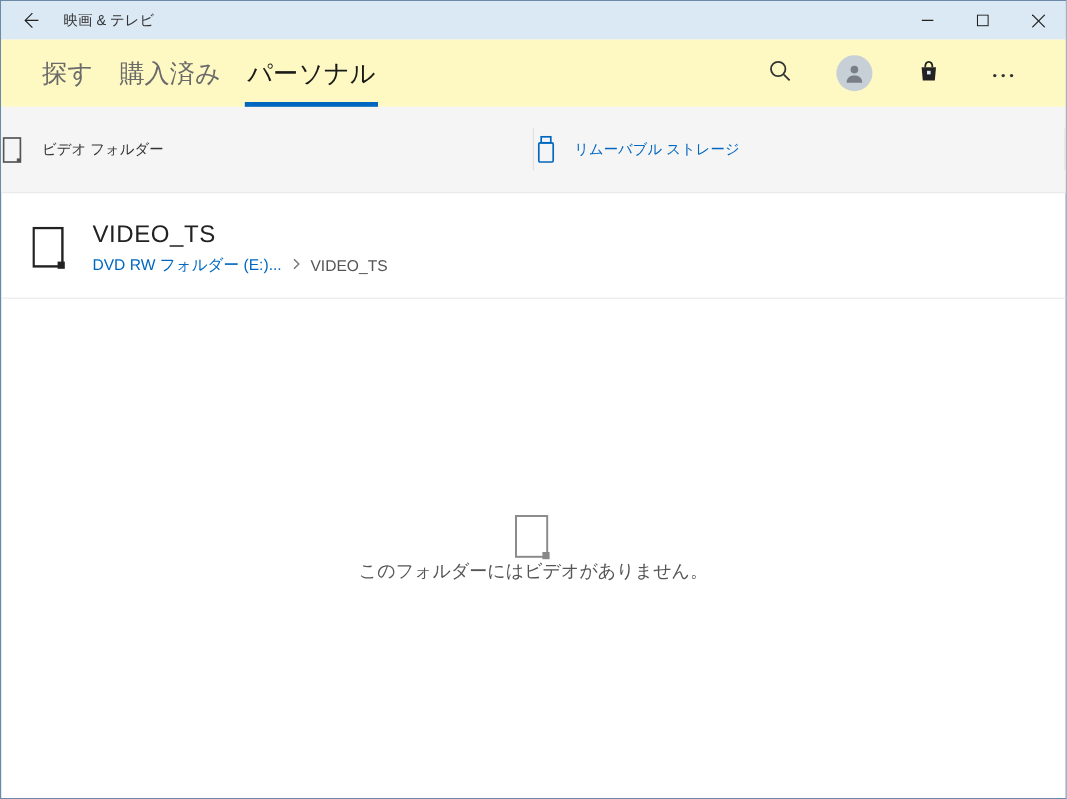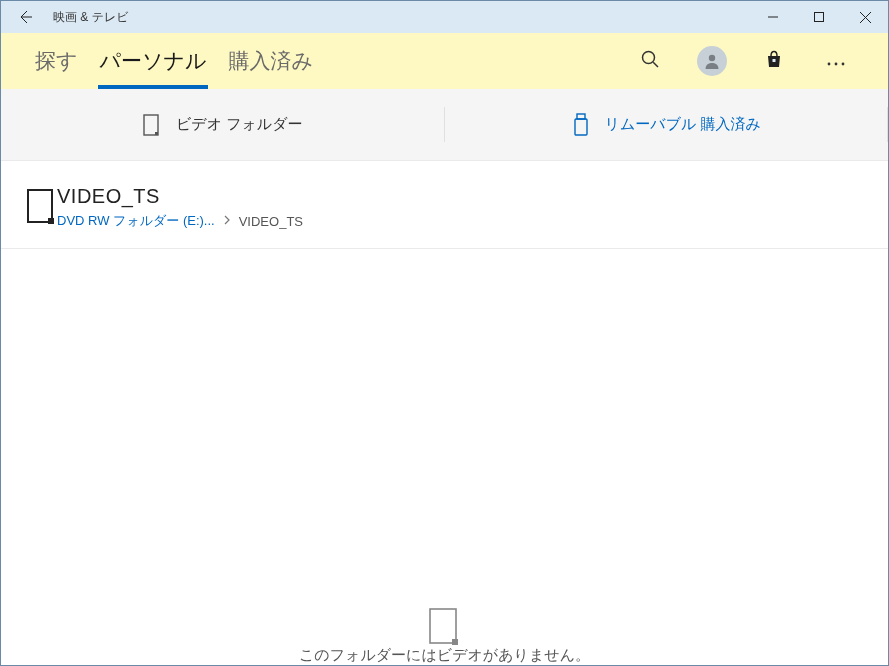--- a/index.html
+++ b/index.html
@@ -21,37 +21,37 @@
     .nav-tab { font-size: 21px; color: #6a6a6a; padding: 0 2px; height: 100%; display: flex; align-items: center; position: relative; cursor: pointer; }
     .nav-tab.active { color: #1a1a1a; }
     .nav-tab.active::after { content: ""; position: absolute; left: 0; right: 0; bottom: 0; height: 4px; background: #0067c0; }
     .nav-spacer { flex: 1; }
     .nav-actions { display: flex; align-items: center; gap: 22px; }
     .nav-action { width: 40px; height: 40px; display: flex; align-items: center; justify-content: center; color: #3a3a3a; cursor: pointer; }
     .avatar-circle { width: 30px; height: 30px; border-radius: 50%; background: #c7d0d6; display: flex; align-items: center; justify-content: center; }
 
     
     .sub-tabs { height: 72px; background: #f5f5f5; display: flex; border-bottom: 1px solid #eaeaea; }
-    .sub-tab { flex: 1; display: flex; align-items: center; justify-content: center; gap: 14px; font-size: 15px; color: #333; cursor: pointer; position: relative; }
+    .sub-tab { flex: 1; display: flex; align-items: center; gap: 14px; font-size: 12px; color: #333; cursor: pointer; position: relative; }
     .sub-tab.active { color: #0067c0; }
     .sub-tab-sep { width: 1px; background: #e0e0e0; margin: 18px 0; }
     .sub-tab-icon { width: 20px; height: 24px; display: flex; align-items: center; justify-content: center; }
 
     
-    .folder-sec { padding: 24px 26px 18px 26px; border-bottom: 1px solid #eaeaea; display: flex; align-items: flex-start; }
+    .folder-sec { padding: 24px 26px 18px 26px; border-bottom: 1px solid #eaeaea; display: flex; align-items: flex-start; gap: 20px; }
     .folder-icon { width: 30px; height: 36px; margin-top: 4px; }
     .folder-info { display: flex; flex-direction: column; gap: 4px; }
     .folder-title { font-size: 20px; font-weight: 400; color: #222; letter-spacing: 0.5px; }
     .breadcrumb { display: flex; align-items: center; gap: 8px; font-size: 13px; }
     .bc-link { color: #0067c0; cursor: pointer; }
     .bc-sep { color: #777; font-size: 11px; }
     .bc-current { color: #555; }
 
     
-    .empty-area { flex: 1; display: flex; flex-direction: column; align-items: center; justify-content: flex-end; gap: 0; }
+    .empty-area { flex: 1; display: flex; flex-direction: column; align-items: center; justify-content: center; gap: 0; }
     .empty-icon { width: 32px; height: 38px; }
     .empty-text { font-size: 15px; color: #555; }
   </style>
 </head>
 <body>
 
 <div class="window">
 
   <div class="title-bar">
     <div class="back-btn">
@@ -78,25 +78,25 @@
           <line x1="11" y1="0" x2="0" y2="11" stroke="#222" stroke-width="1"></line>
         </svg>
     </div>
   </div>
 
   <div class="nav-row">
     <div class="nav-tabs">
       <div class="nav-tab">
           <span>探す</span>
         </div>
+      <div class="nav-tab">
+          <span>購入済み</span>
+        </div>
       <div class="nav-tab active">
           <span>パーソナル</span>
-        </div>
-      <div class="nav-tab">
-          <span>購入済み</span>
         </div>
     </div>
     <div class="nav-spacer"></div>
     <div class="nav-actions">
       <div class="nav-action">
         <span>
           <svg width="20" height="20" viewBox="0 0 20 20" fill="none">
               <circle cx="8.5" cy="8.5" r="6" stroke="#333" stroke-width="1.5"></circle>
               <line x1="13.2" y1="13.2" x2="18" y2="18" stroke="#333" stroke-width="1.5"></line>
             </svg>
@@ -142,21 +142,21 @@
       <span>ビデオ フォルダー</span>
     </div>
     <div class="sub-tab-sep"></div>
     <div class="sub-tab active">
       <span class="sub-tab-icon">
         <svg width="16" height="24" viewBox="0 0 16 24" fill="none">
             <rect x="4" y="1" width="8" height="5" stroke="#0067c0" stroke-width="1.4"></rect>
             <rect x="2" y="6" width="12" height="16" rx="1" stroke="#0067c0" stroke-width="1.4"></rect>
           </svg>
       </span>
-      <span>リムーバブル 購入済み</span>
+      <span>リムーバブル ストレージ</span>
     </div>
     <div class="sub-tab-sep"></div>
   </div>
 
   <div class="folder-sec">
     <span class="folder-icon">
       <svg width="30" height="36" viewBox="0 0 30 36" fill="none">
           <rect x="1" y="1" width="24" height="32" stroke="#222" stroke-width="2"></rect>
           <rect x="21" y="29" width="6" height="6" fill="#222"></rect>
         </svg>

